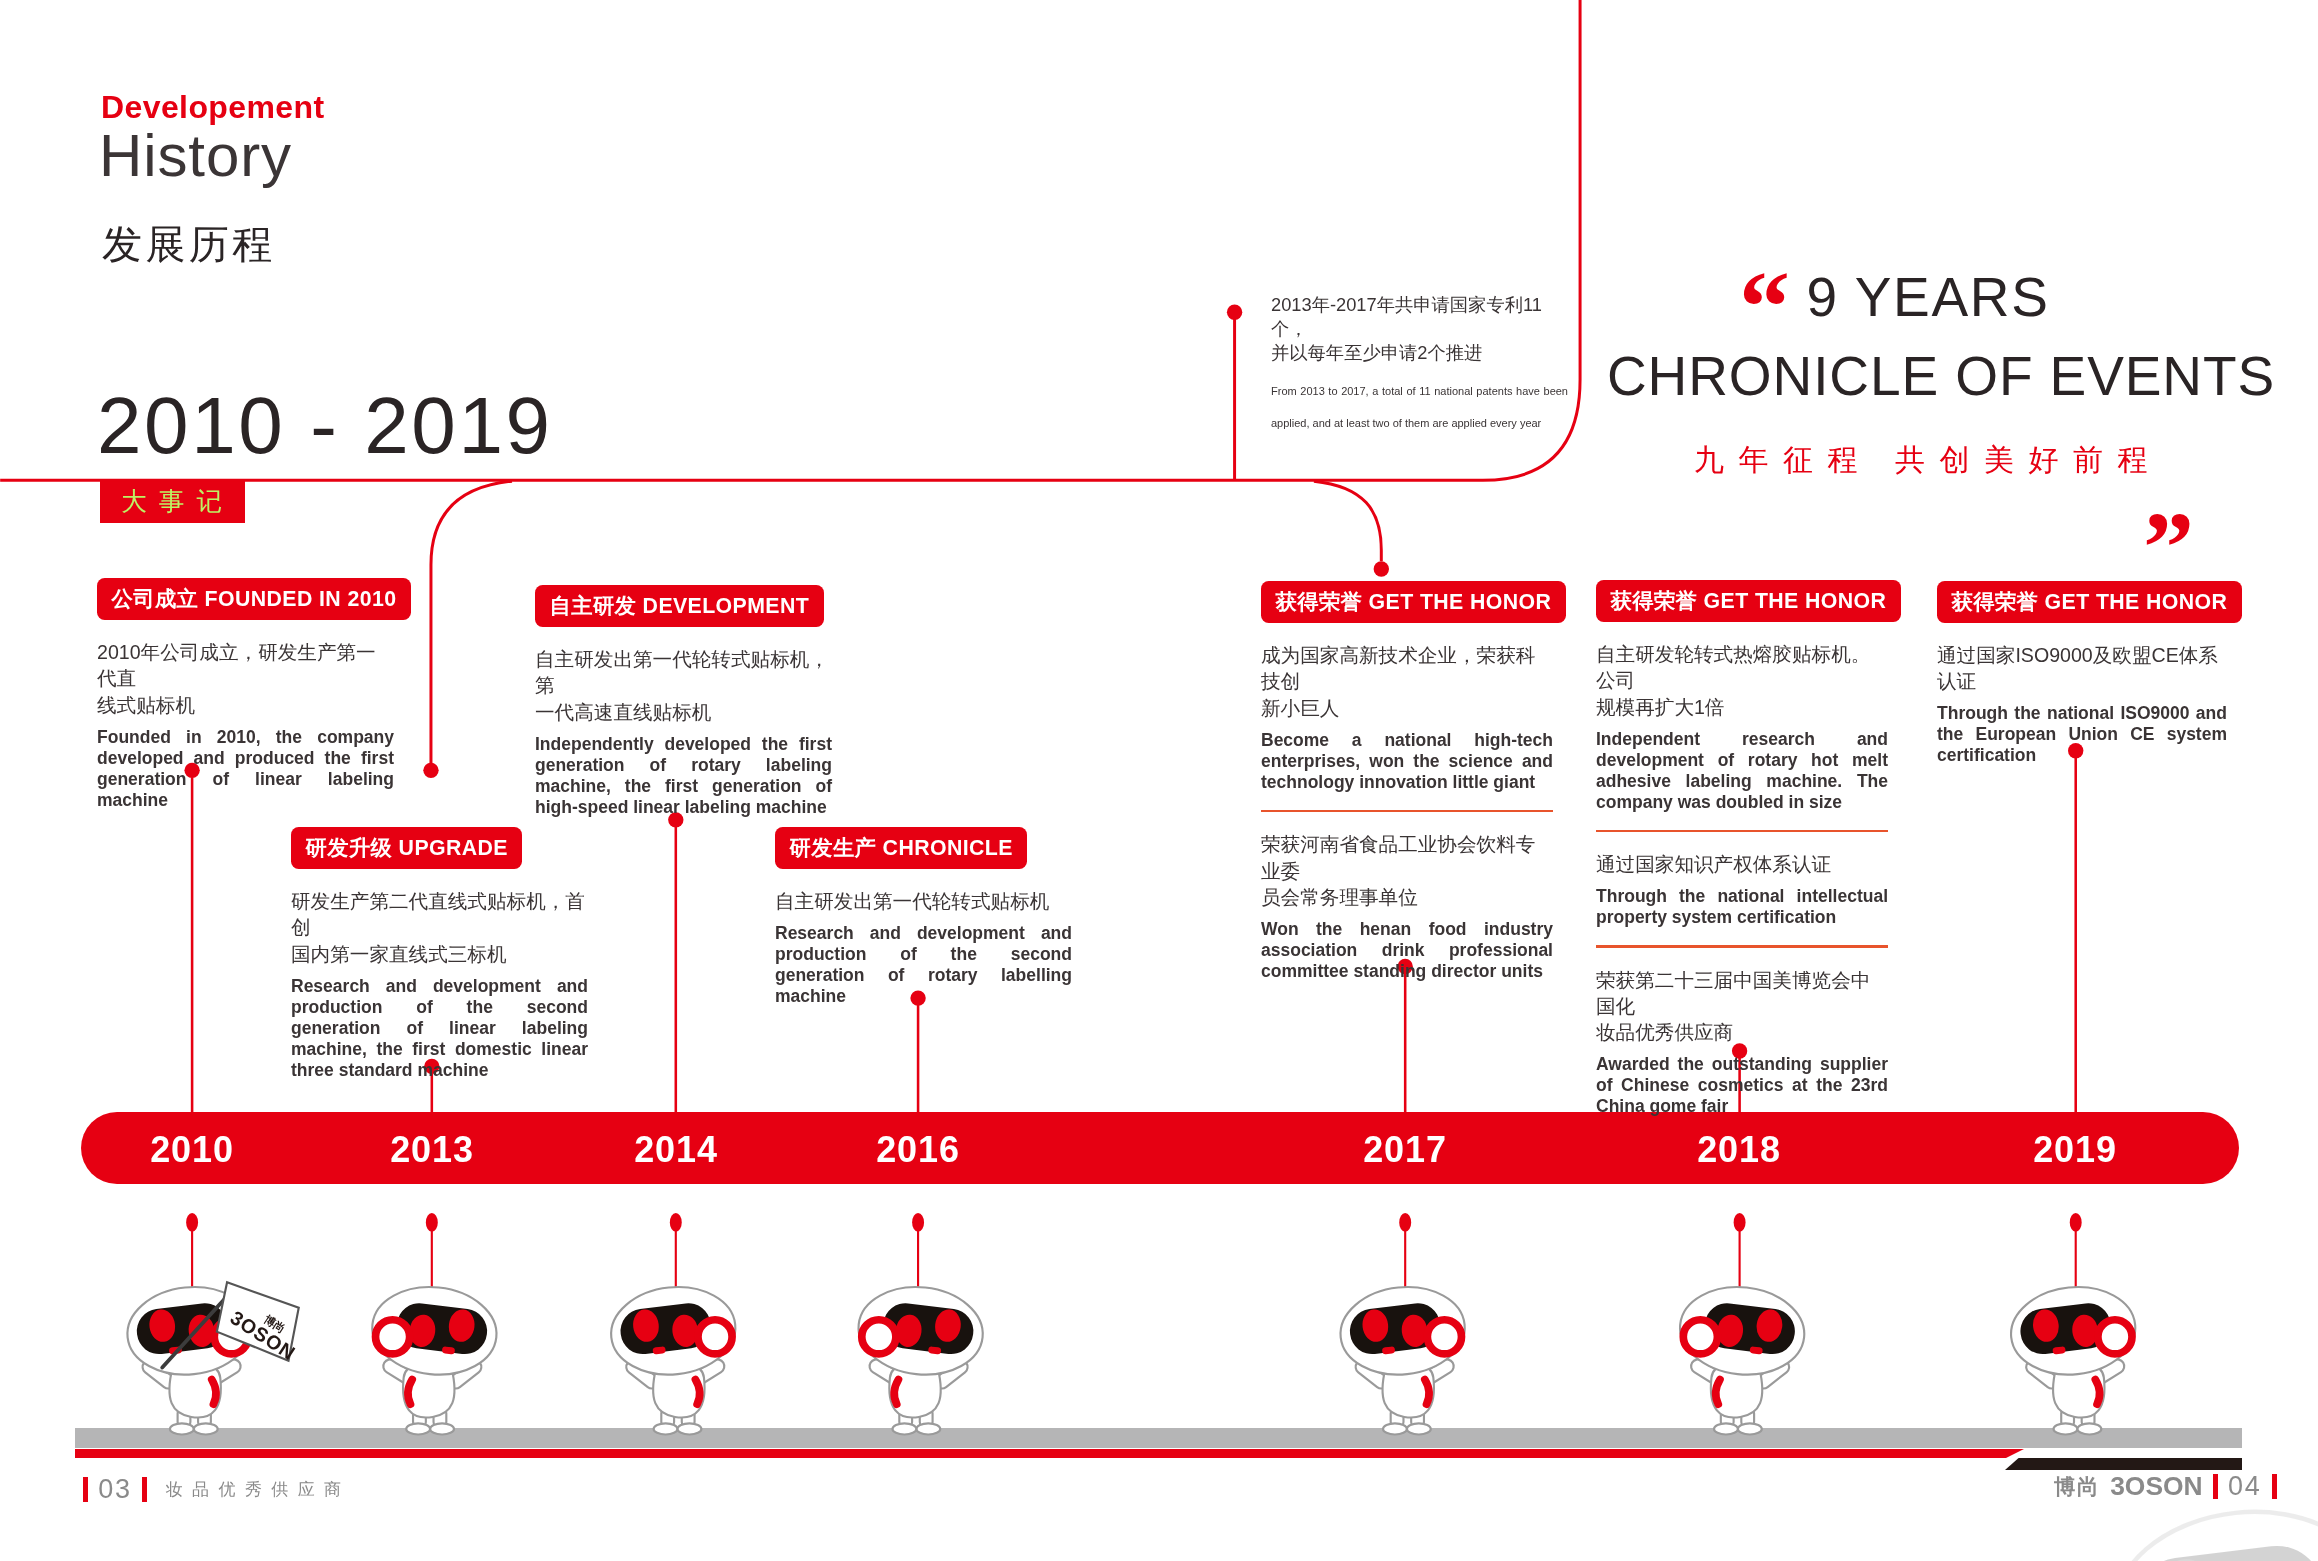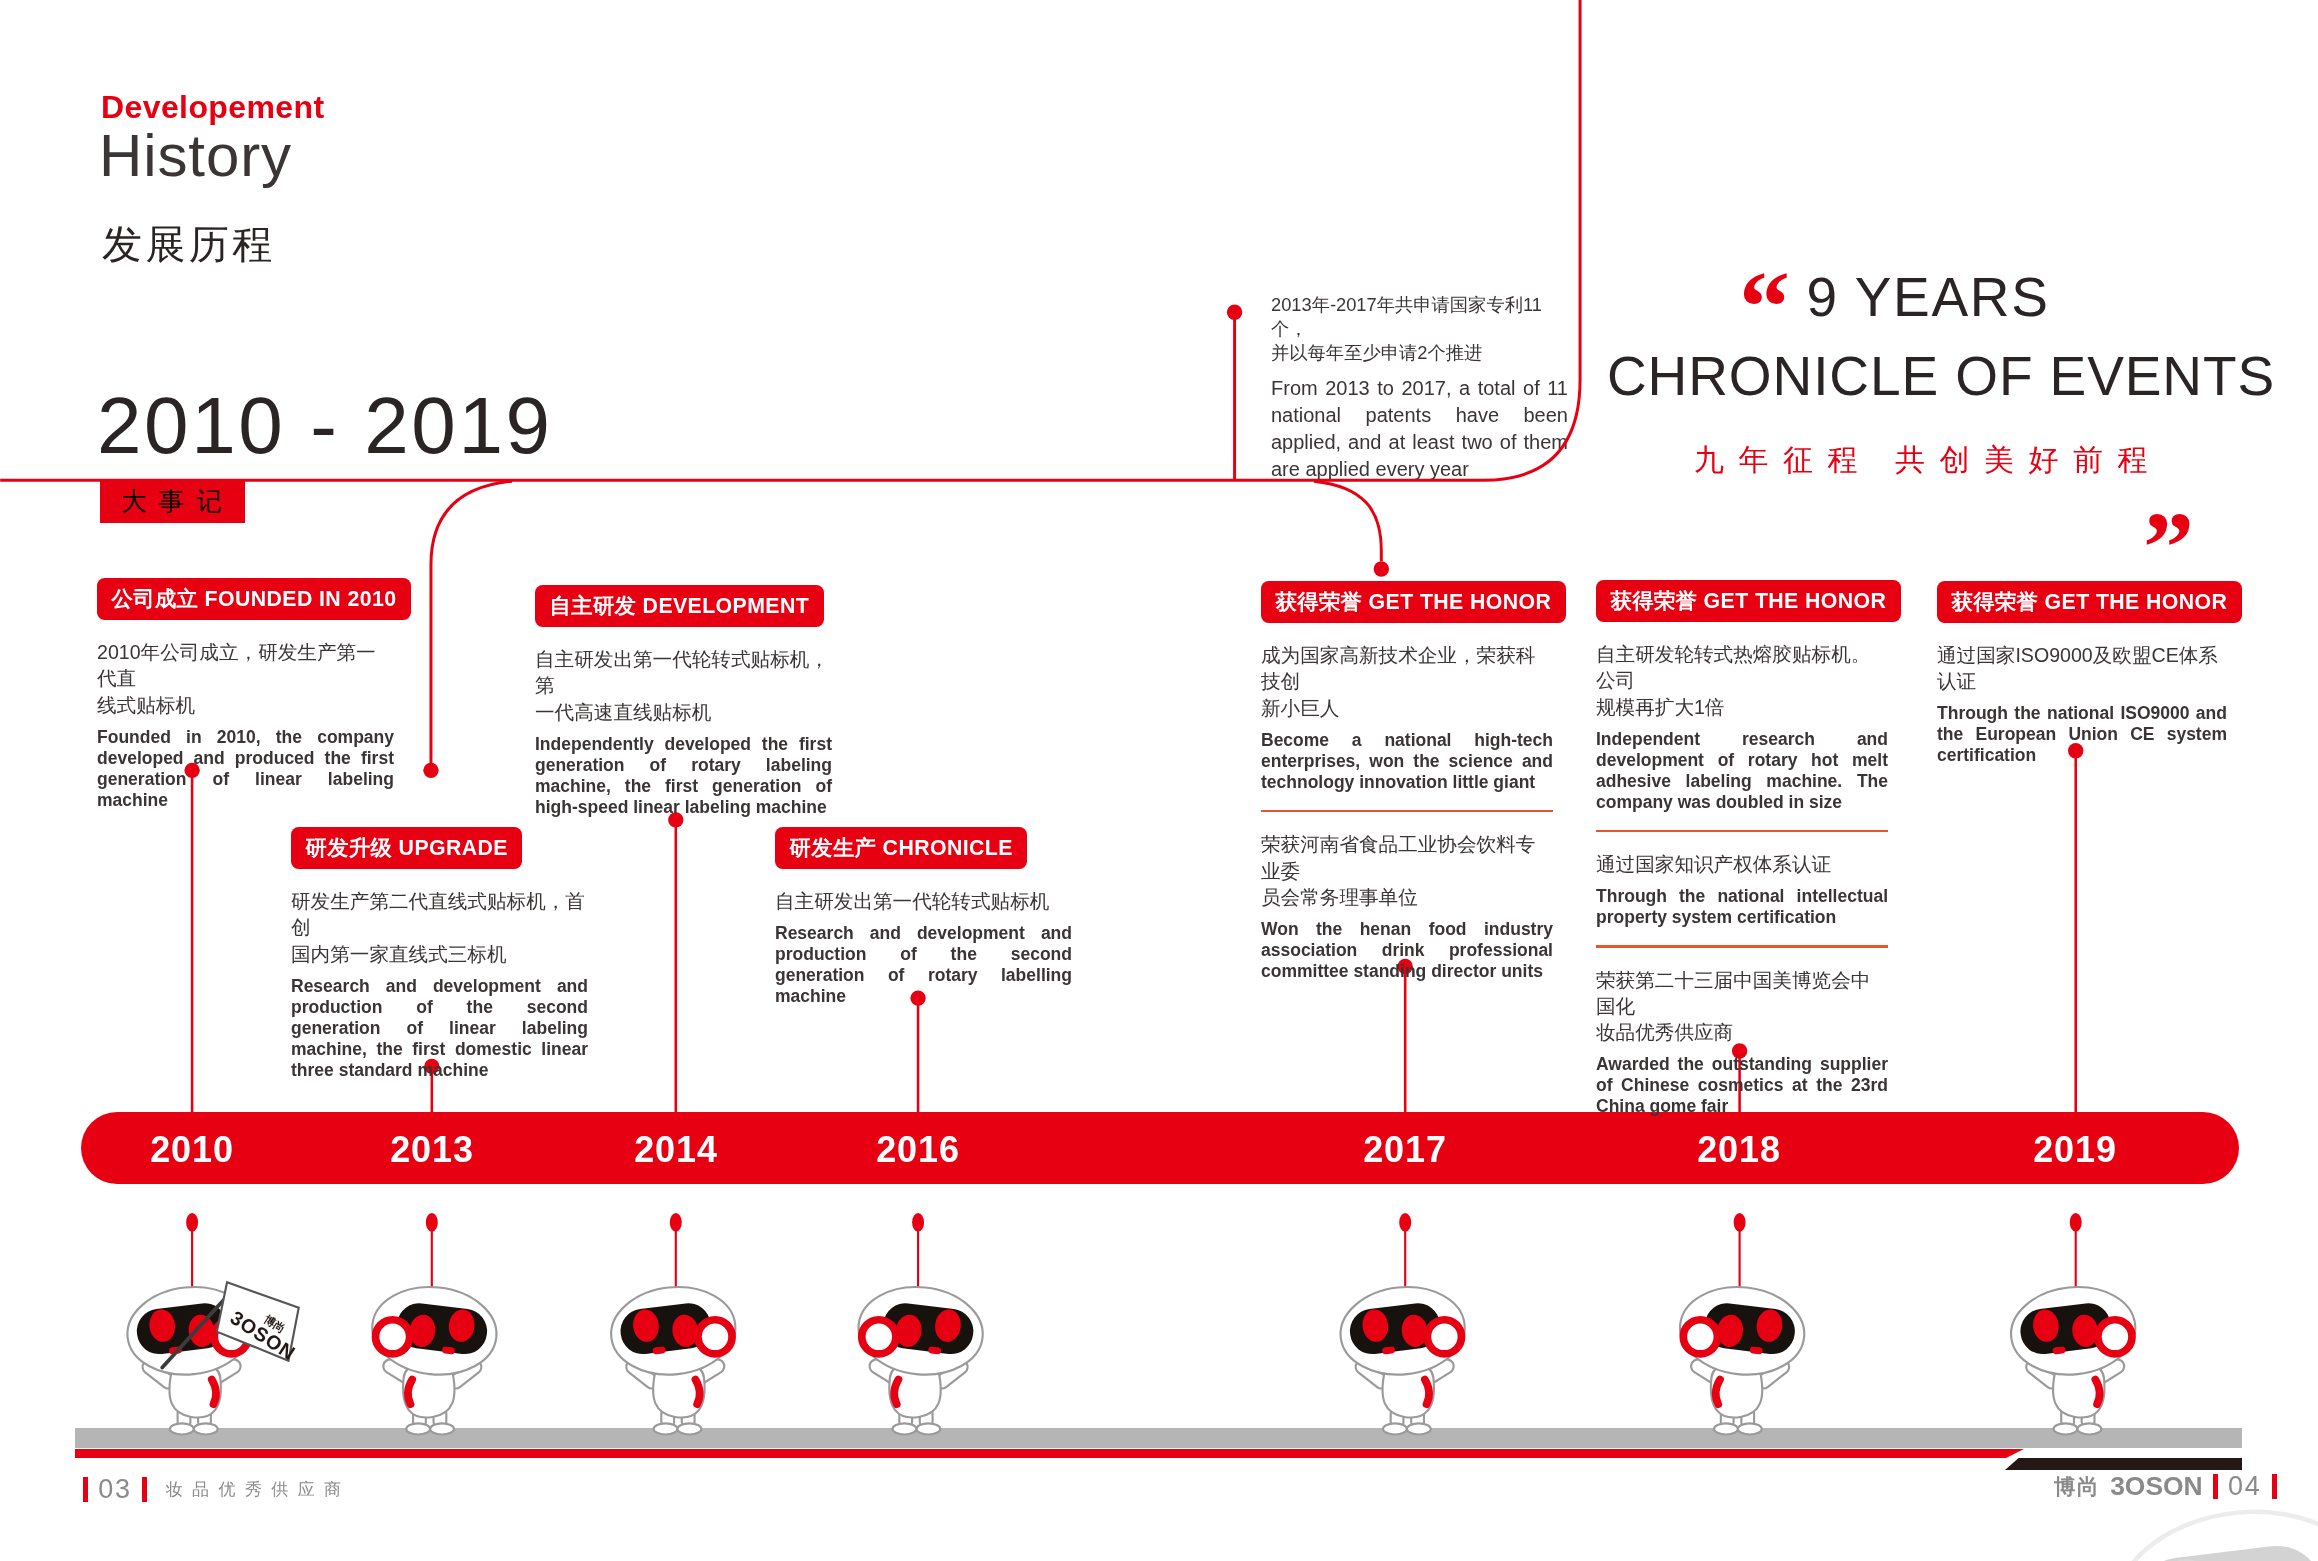--- a/index.html
+++ b/index.html
@@ -6,35 +6,35 @@
   .page{
     position:relative;width:2319px;height:1562px;background:#ffffff;overflow:hidden;
     font-family:"Liberation Sans","DejaVu Sans",sans-serif;color:#3a3435;
   }
   .abs{position:absolute;}
   
   .dev-title{left:101px;top:89px;font-size:32px;font-weight:700;color:#e60012;letter-spacing:0.4px;}
   .history-title{left:99px;top:121px;font-size:60px;font-weight:300;color:#3b3536;letter-spacing:0.9px;}
   .cn-title{left:102px;top:217px;font-size:40px;font-weight:400;color:#2a2425;letter-spacing:3.4px;}
   .range-years{left:97px;top:386px;font-size:80px;font-weight:300;color:#2a2425;letter-spacing:2.6px;line-height:1;}
-  .dashiji{left:100px;top:480px;width:145px;height:43px;background:#e60012;color:#000000;
+  .dashiji{left:100px;top:480px;width:145px;height:43px;background:#e60012;color:#bef264;
     font-size:25.6px;letter-spacing:12px;display:flex;align-items:center;justify-content:center;
     padding-left:10.2px;box-sizing:border-box;}
   
   .rh{left:1607px;top:266px;width:642px;text-align:center;}
   .rh .l1{font-size:55px;font-weight:300;color:#2a2425;letter-spacing:1.7px;line-height:1.15;}
   .rh .l2{font-size:55px;font-weight:300;color:#2a2425;letter-spacing:0.9px;line-height:1.15;margin-top:15.4px;white-space:nowrap;}
   .rh .cnline{margin-top:32px;font-size:30px;color:#e60012;letter-spacing:14.5px;font-weight:500;}
   .quote{position:absolute;font-size:102px;font-weight:700;color:#e60012;line-height:.7;font-family:"Liberation Serif","DejaVu Serif",serif;}
   .q-open{left:1739px;top:271px;}
   .q-close{left:2143px;top:512px;}
   
   .patent{left:1271px;top:293px;width:297px;}
   .patent .cn{font-size:18.3px;line-height:24px;white-space:pre-line;color:#3a3435;}
-  .patent .en{margin-top:10.2px;font-size:20px;line-height:27px;text-align:justify;color:#3a3435;}
+  .patent .en{margin-top:10.2px;font-size:11px;line-height:32px;text-align:justify;color:#3a3435;}
   
   .milestone{position:absolute;}
   .badge{display:inline-block;background:#e60012;color:#ffffff;font-size:21.3px;font-weight:700;
     padding:6px 14.5px 6.8px;border-radius:7.7px;letter-spacing:0.4px;white-space:nowrap;}
   .items .cn{margin-top:19px;font-size:19.6px;line-height:26.4px;color:#3a3435;white-space:pre-line;font-weight:500;}
   .items .en{margin-top:8.5px;font-size:17.5px;line-height:21px;color:#3a3435;text-align:justify;font-weight:bold;}
   .items .divider{height:2.6px;background:#e8542c;margin:17px 0 1.7px;}
   
   .tbar{left:81px;top:1112px;width:2158px;height:72px;background:#e60012;border-radius:36px;}
   .tyear{position:absolute;top:17px;width:136px;margin-left:-68px;text-align:center;

